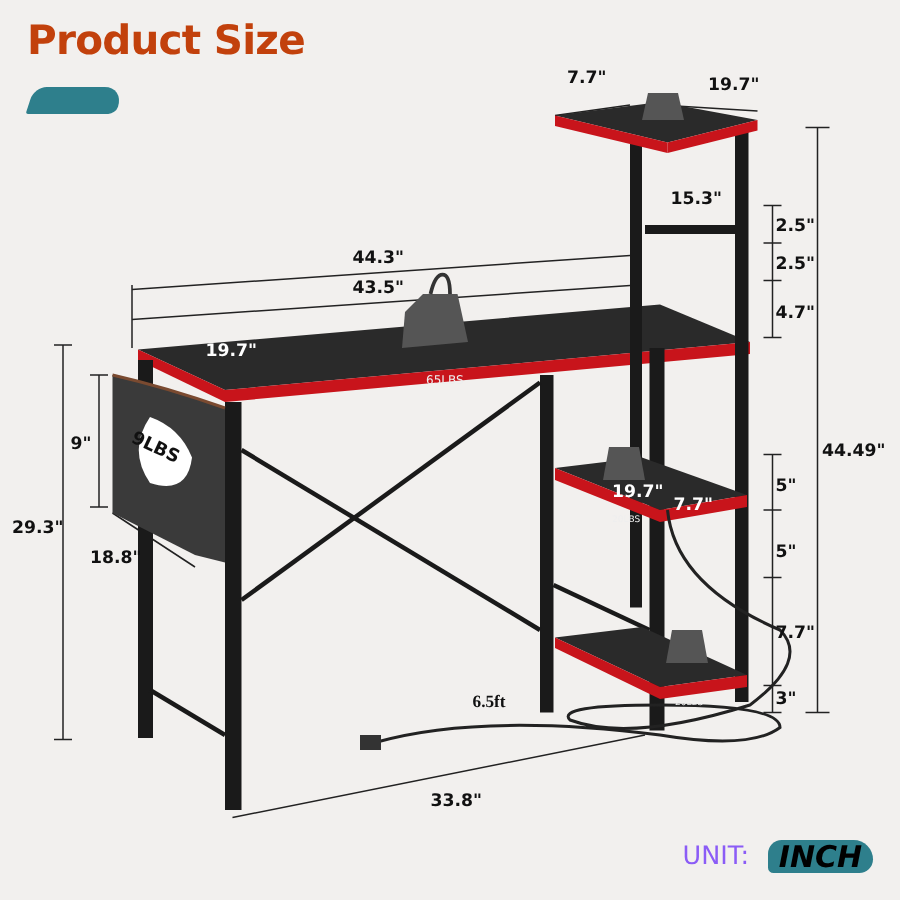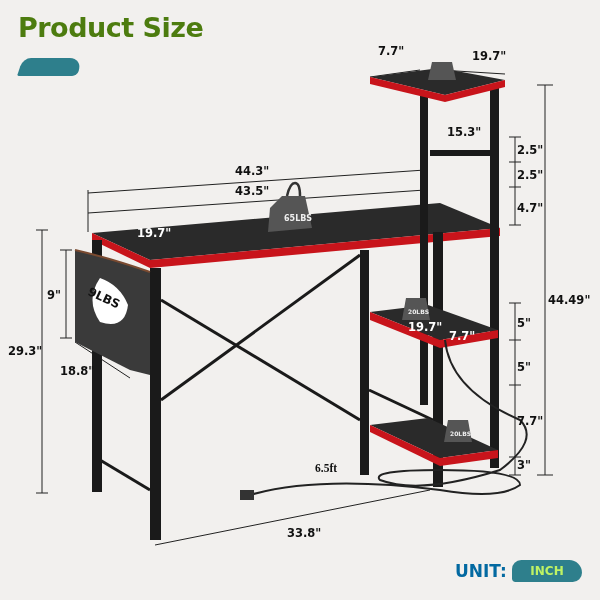--- a/index.html
+++ b/index.html
@@ -1,25 +1,25 @@
 <!DOCTYPE html>
 <html><head>
 <meta charset="utf-8">
 <style>
   html, body { margin:0; padding:0; }
   body { width:600px; height:600px; background:#f2f0ee; position:relative; overflow:hidden; font-family:"DejaVu Sans", sans-serif; }
-  .title { position:absolute; left:18px; top:12px; font-size:27px; font-weight:bold; color:#4d7c0f; letter-spacing:-0.5px; }
+  .title { position:absolute; left:18px; top:12px; font-size:27px; font-weight:bold; color:#c2410c; letter-spacing:-0.5px; }
   .accent-bar { position:absolute; left:20px; top:58px; width:60px; height:18px; background:#2e7f8c; border-radius:10px 16px 6px 2px; transform:skewX(-18deg); transform-origin:left; }
   .lbl { position:absolute; font-size:11.5px; font-weight:bold; color:#111; white-space:nowrap; }
   .lbl.white { color:#fff; }
   svg.scene { position:absolute; left:0; top:0; }
-  .unit { position:absolute; left:455px; top:561px; font-size:17px; font-weight:bold; color:#0369a1; }
+  .unit { position:absolute; left:455px; top:561px; font-size:17px; font-weight:normal; color:#8b5cf6; }
   .unit-badge { position:absolute; left:512px; top:560px; width:70px; height:22px; background:#2e7f8c; border-radius:10px 14px 10px 4px; }
-  .unit-badge span { display:block; color:#bef264; font-size:12px; font-weight:bold; text-align:center; line-height:22px; }
-  .weight-txt { position:absolute; font-size:8px; color:#eee; font-weight:bold; }
+  .unit-badge span { display:block; color:#000000; font-size:20px; font-weight:bold; text-align:center; line-height:22px;font-style:italic; }
+  .weight-txt { position:absolute; font-size:8px; color:#eee; font-weight:normal;margin-top:35px; }
 </style>
 </head>
 <body>
 
 <div class="title">Product Size</div>
 <div class="accent-bar"></div>
 
 <svg class="scene" width="600" height="600">
 
   <g stroke="#222" stroke-width="1" fill="none">

